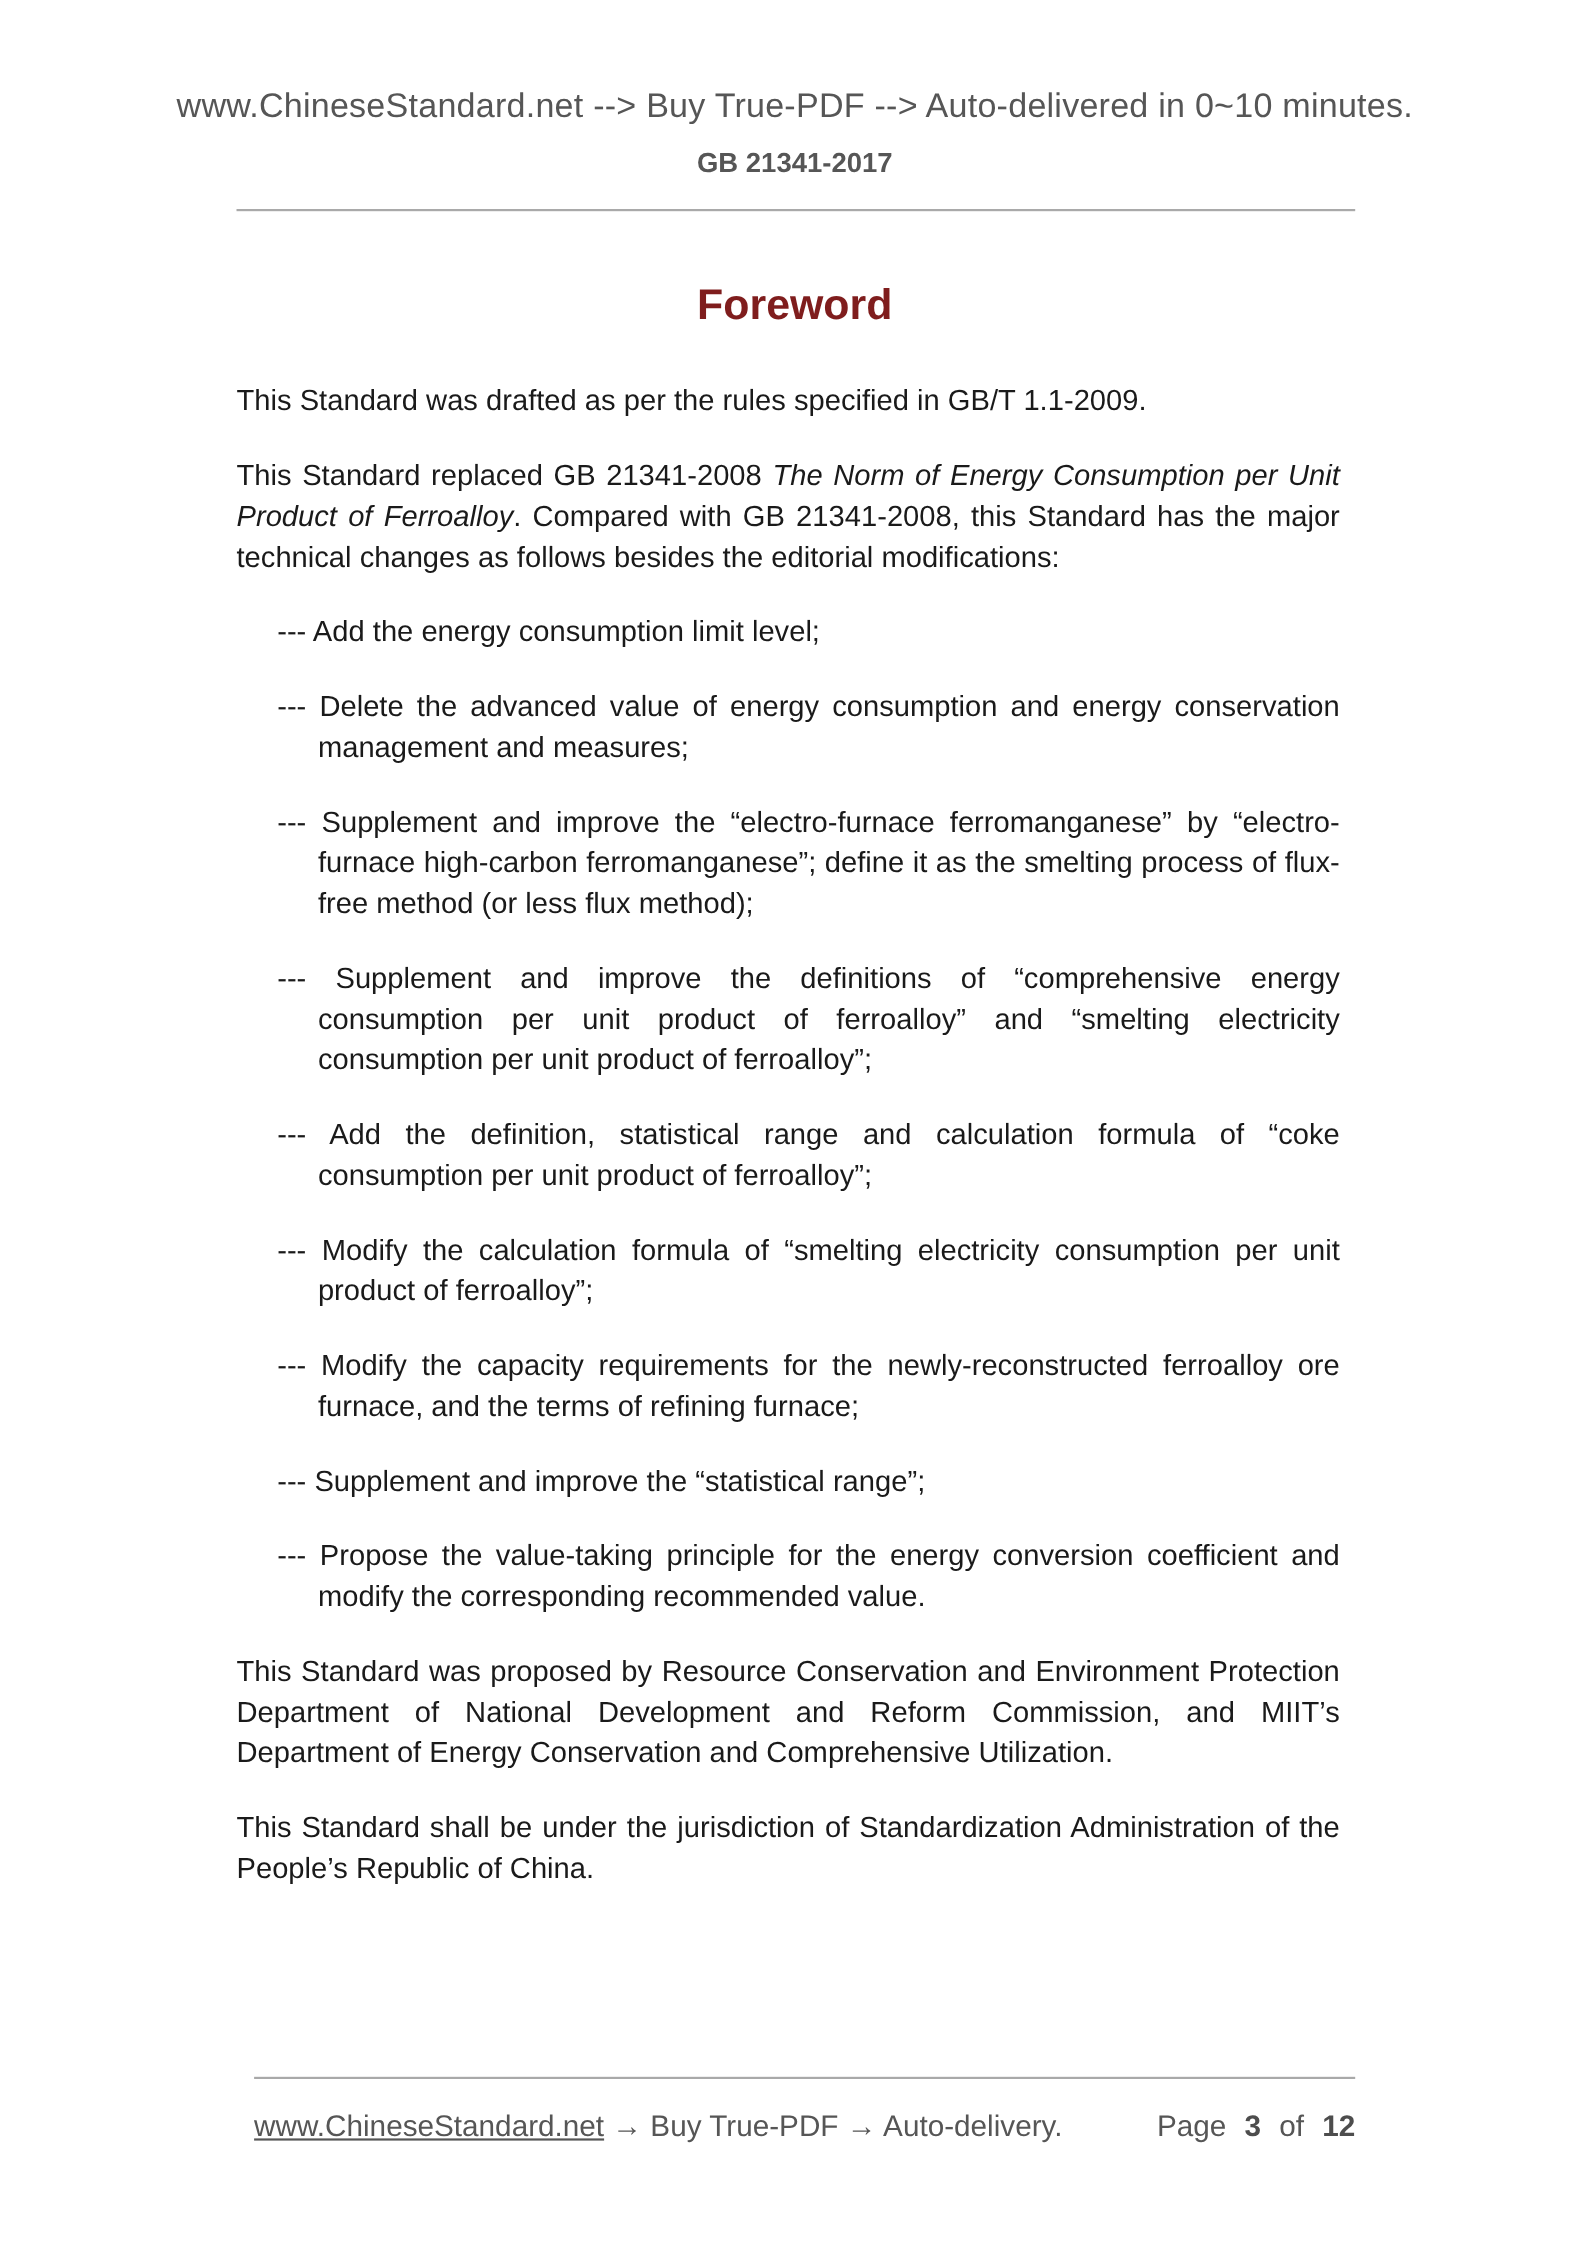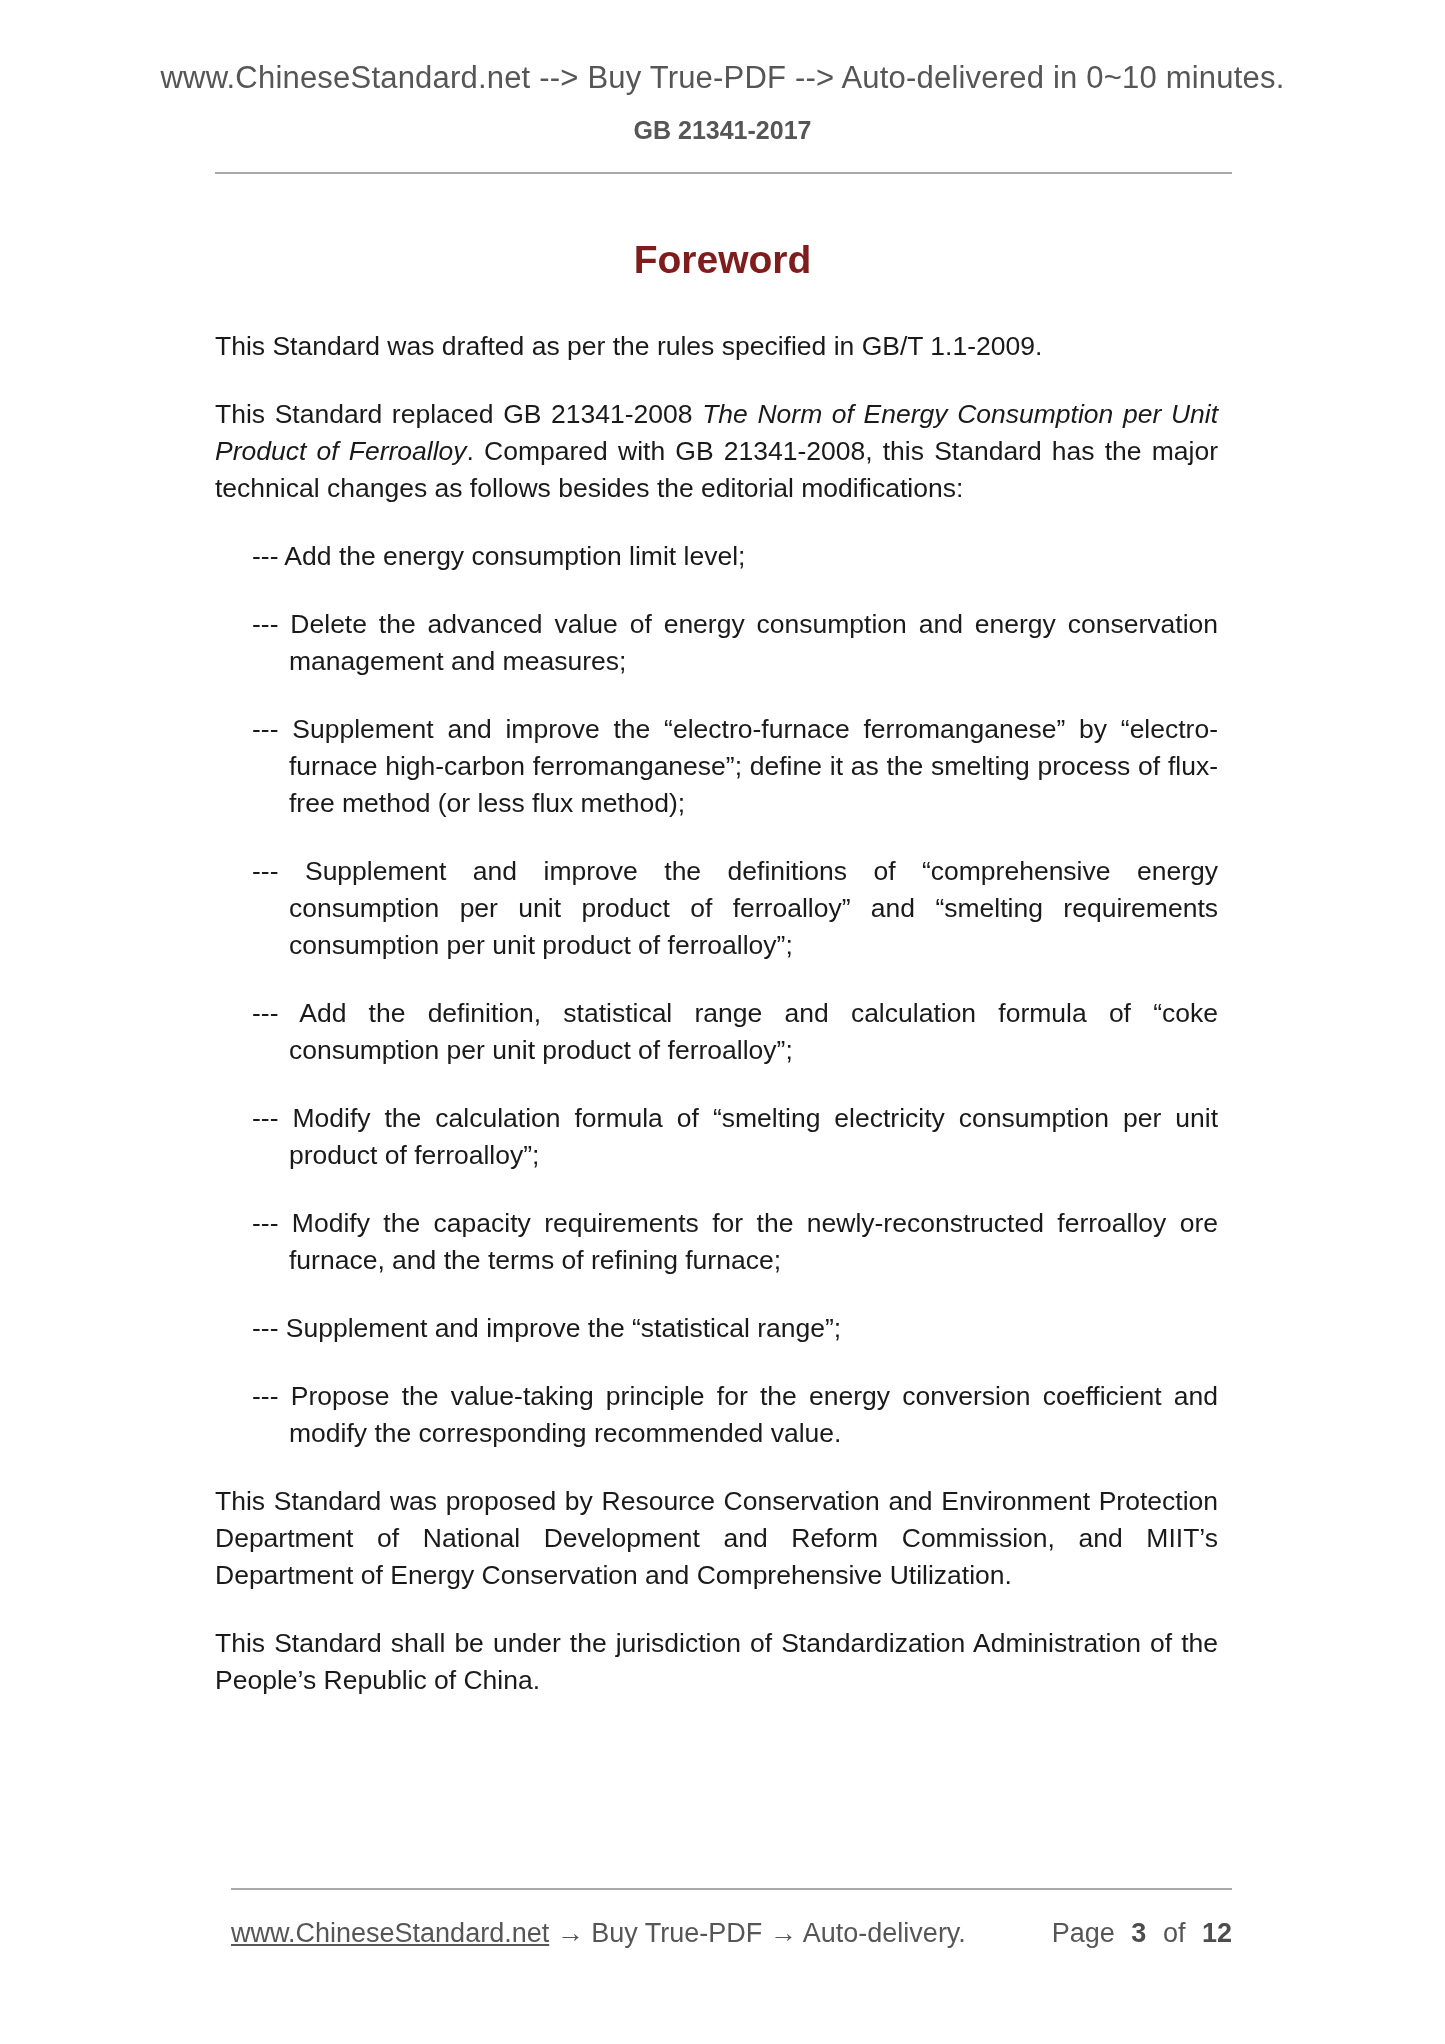--- a/index.html
+++ b/index.html
@@ -10,21 +10,21 @@
   .page {
     position: relative;
     width: 1445px;
     height: 2044px;
     background: #ffffff;
     font-family: "Liberation Sans", sans-serif;
     overflow: hidden;
   }
   
   .page-header {
-    padding-top: 60px;
+    padding-top: 78px;
     text-align: center;
     color: #565656;
   }
   .banner-line {
     font-size: 31px;
     line-height: 36px;
     letter-spacing: 0.2px;
   }
   .doc-number {
     font-size: 25px;
@@ -119,21 +119,21 @@
 
     <h1 class="fore-title">Foreword</h1>
 
     <p>This Standard was drafted as per the rules specified in GB/T 1.1-2009.</p>
 
     <p><span>This Standard replaced GB 21341-2008 </span><em>The Norm of Energy Consumption per Unit Product of Ferroalloy</em><span>. Compared with GB 21341-2008, this Standard has the major technical changes as follows besides the editorial modifications:</span></p>
 
     <p class="bullet">--- Add the energy consumption limit level;</p>
     <p class="bullet">--- Delete the advanced value of energy consumption and energy conservation management and measures;</p>
     <p class="bullet">--- Supplement and improve the “electro-furnace ferromanganese” by “electro-furnace high-carbon ferromanganese”; define it as the smelting process of flux-free method (or less flux method);</p>
-    <p class="bullet">--- Supplement and improve the definitions of “comprehensive energy consumption per unit product of ferroalloy” and “smelting requirements consumption per unit product of ferroalloy”;</p>
+    <p class="bullet">--- Supplement and improve the definitions of “comprehensive energy consumption per unit product of ferroalloy” and “smelting electricity consumption per unit product of ferroalloy”;</p>
     <p class="bullet">--- Add the definition, statistical range and calculation formula of “coke consumption per unit product of ferroalloy”;</p>
     <p class="bullet">--- Modify the calculation formula of “smelting electricity consumption per unit product of ferroalloy”;</p>
     <p class="bullet">--- Modify the capacity requirements for the newly-reconstructed ferroalloy ore furnace, and the terms of refining furnace;</p>
     <p class="bullet">--- Supplement and improve the “statistical range”;</p>
     <p class="bullet">--- Propose the value-taking principle for the energy conversion coefficient and modify the corresponding recommended value.</p>
 
     <p>This Standard was proposed by Resource Conservation and Environment Protection Department of National Development and Reform Commission, and MIIT’s Department of Energy Conservation and Comprehensive Utilization.</p>
 
     <p>This Standard shall be under the jurisdiction of Standardization Administration of the People’s Republic of China.</p>
 

